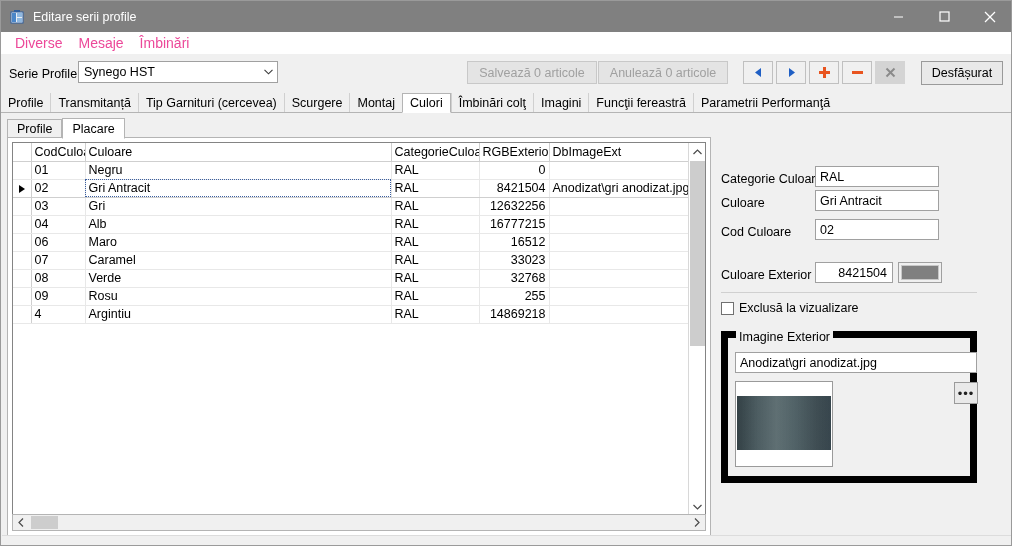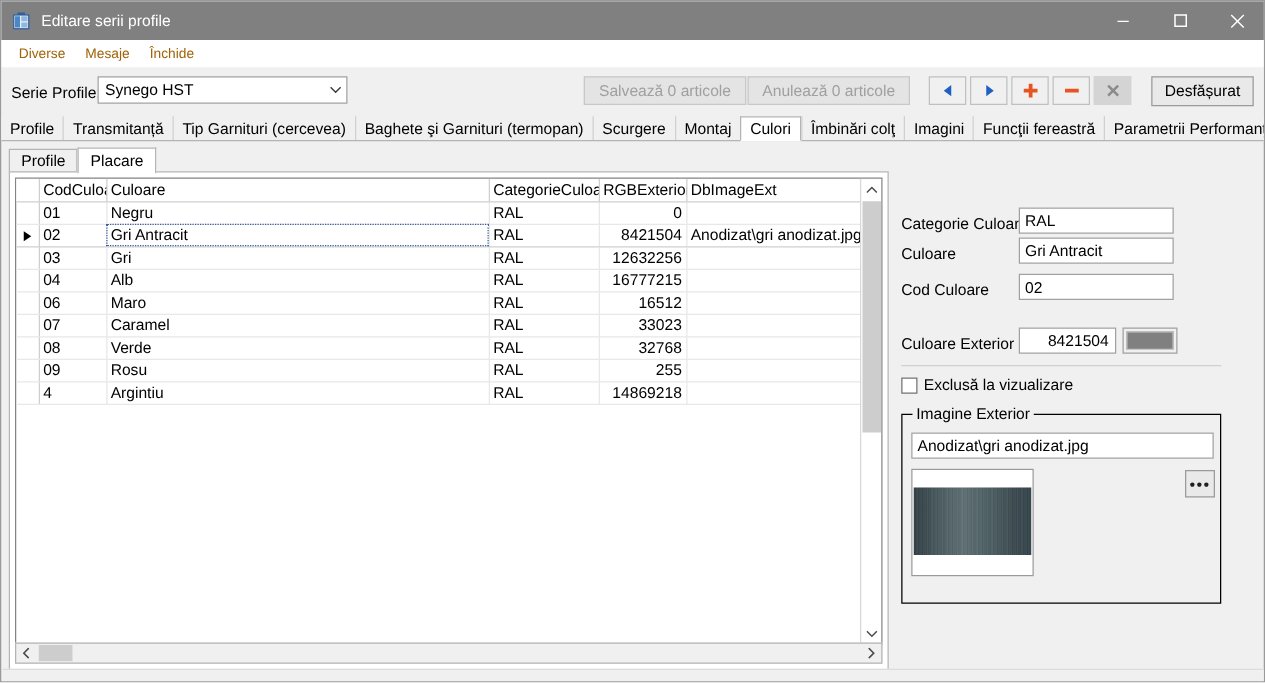--- a/index.html
+++ b/index.html
@@ -70,22 +70,22 @@
     width: 1012px;
     height: 22px;
     background: #ffffff;
     display: flex;
     align-items: center;
     padding-left: 6px;
     box-sizing: border-box;
   }
   .menu-item {
     padding: 2px 8px;
-    font-size: 11px;
-    color: #a16207;
+    font-size: 14px;
+    color: #ec4899;
     white-space: nowrap;
   }
 
   
   .toolbar {
     position: absolute;
     left: 0; top: 53px;
     width: 1012px;
     height: 40px;
     background: #f0f0f0;
@@ -409,21 +409,21 @@
     margin-left: 5px;
     font-size: 12.5px;
     white-space: nowrap;
   }
 
   .groupbox {
     position: absolute;
     left: 6px; top: 194px;
     width: 256px;
     height: 152px;
-    border: 1px solid #000000;
+    border: 7px solid #000000;
     box-sizing: border-box;
   }
   .group-title {
     position: absolute;
     left: 8px; top: -8px;
     background: #f0f0f0;
     padding: 0 3px;
     font-size: 12.5px;
     white-space: nowrap;
   }
@@ -519,21 +519,21 @@
             <line x1="1" y1="1" x2="11" y2="11" stroke="#ffffff" stroke-width="1.2"></line>
             <line x1="11" y1="1" x2="1" y2="11" stroke="#ffffff" stroke-width="1.2"></line>
           </svg>
       </div>
     </div>
   </div>
 
   <div class="menubar">
     <div class="menu-item">Diverse</div>
     <div class="menu-item">Mesaje</div>
-    <div class="menu-item">Închide</div>
+    <div class="menu-item">Îmbinări</div>
   </div>
 
   <div class="toolbar">
     <span class="serie-label">Serie Profile:</span>
   </div>
 
   <div class="serie-combo">
     <span class="val">Synego HST</span>
     <span class="combo-arrow">
       <svg width="9" height="6" viewBox="0 0 9 6">
@@ -572,21 +572,20 @@
       <line x1="9.5" y1="1.5" x2="1.5" y2="9.5" stroke="#8a8a8a" stroke-width="2"></line>
     </svg>
   </div>
 
   <div id="btn-desfasurat">Desfășurat</div>
 
   <div class="tabrow-outer">
     <div class="tab-o">Profile</div>
     <div class="tab-o">Transmitanță</div>
     <div class="tab-o">Tip Garnituri (cercevea)</div>
-    <div class="tab-o">Baghete şi Garnituri (termopan)</div>
     <div class="tab-o">Scurgere</div>
     <div class="tab-o">Montaj</div>
     <div class="tab-o active">Culori</div>
     <div class="tab-o">Îmbinări colţ</div>
     <div class="tab-o">Imagini</div>
     <div class="tab-o">Funcţii fereastră</div>
     <div class="tab-o">Parametrii Performanţă</div>
   </div>
 
   <div class="tabrow-inner">

